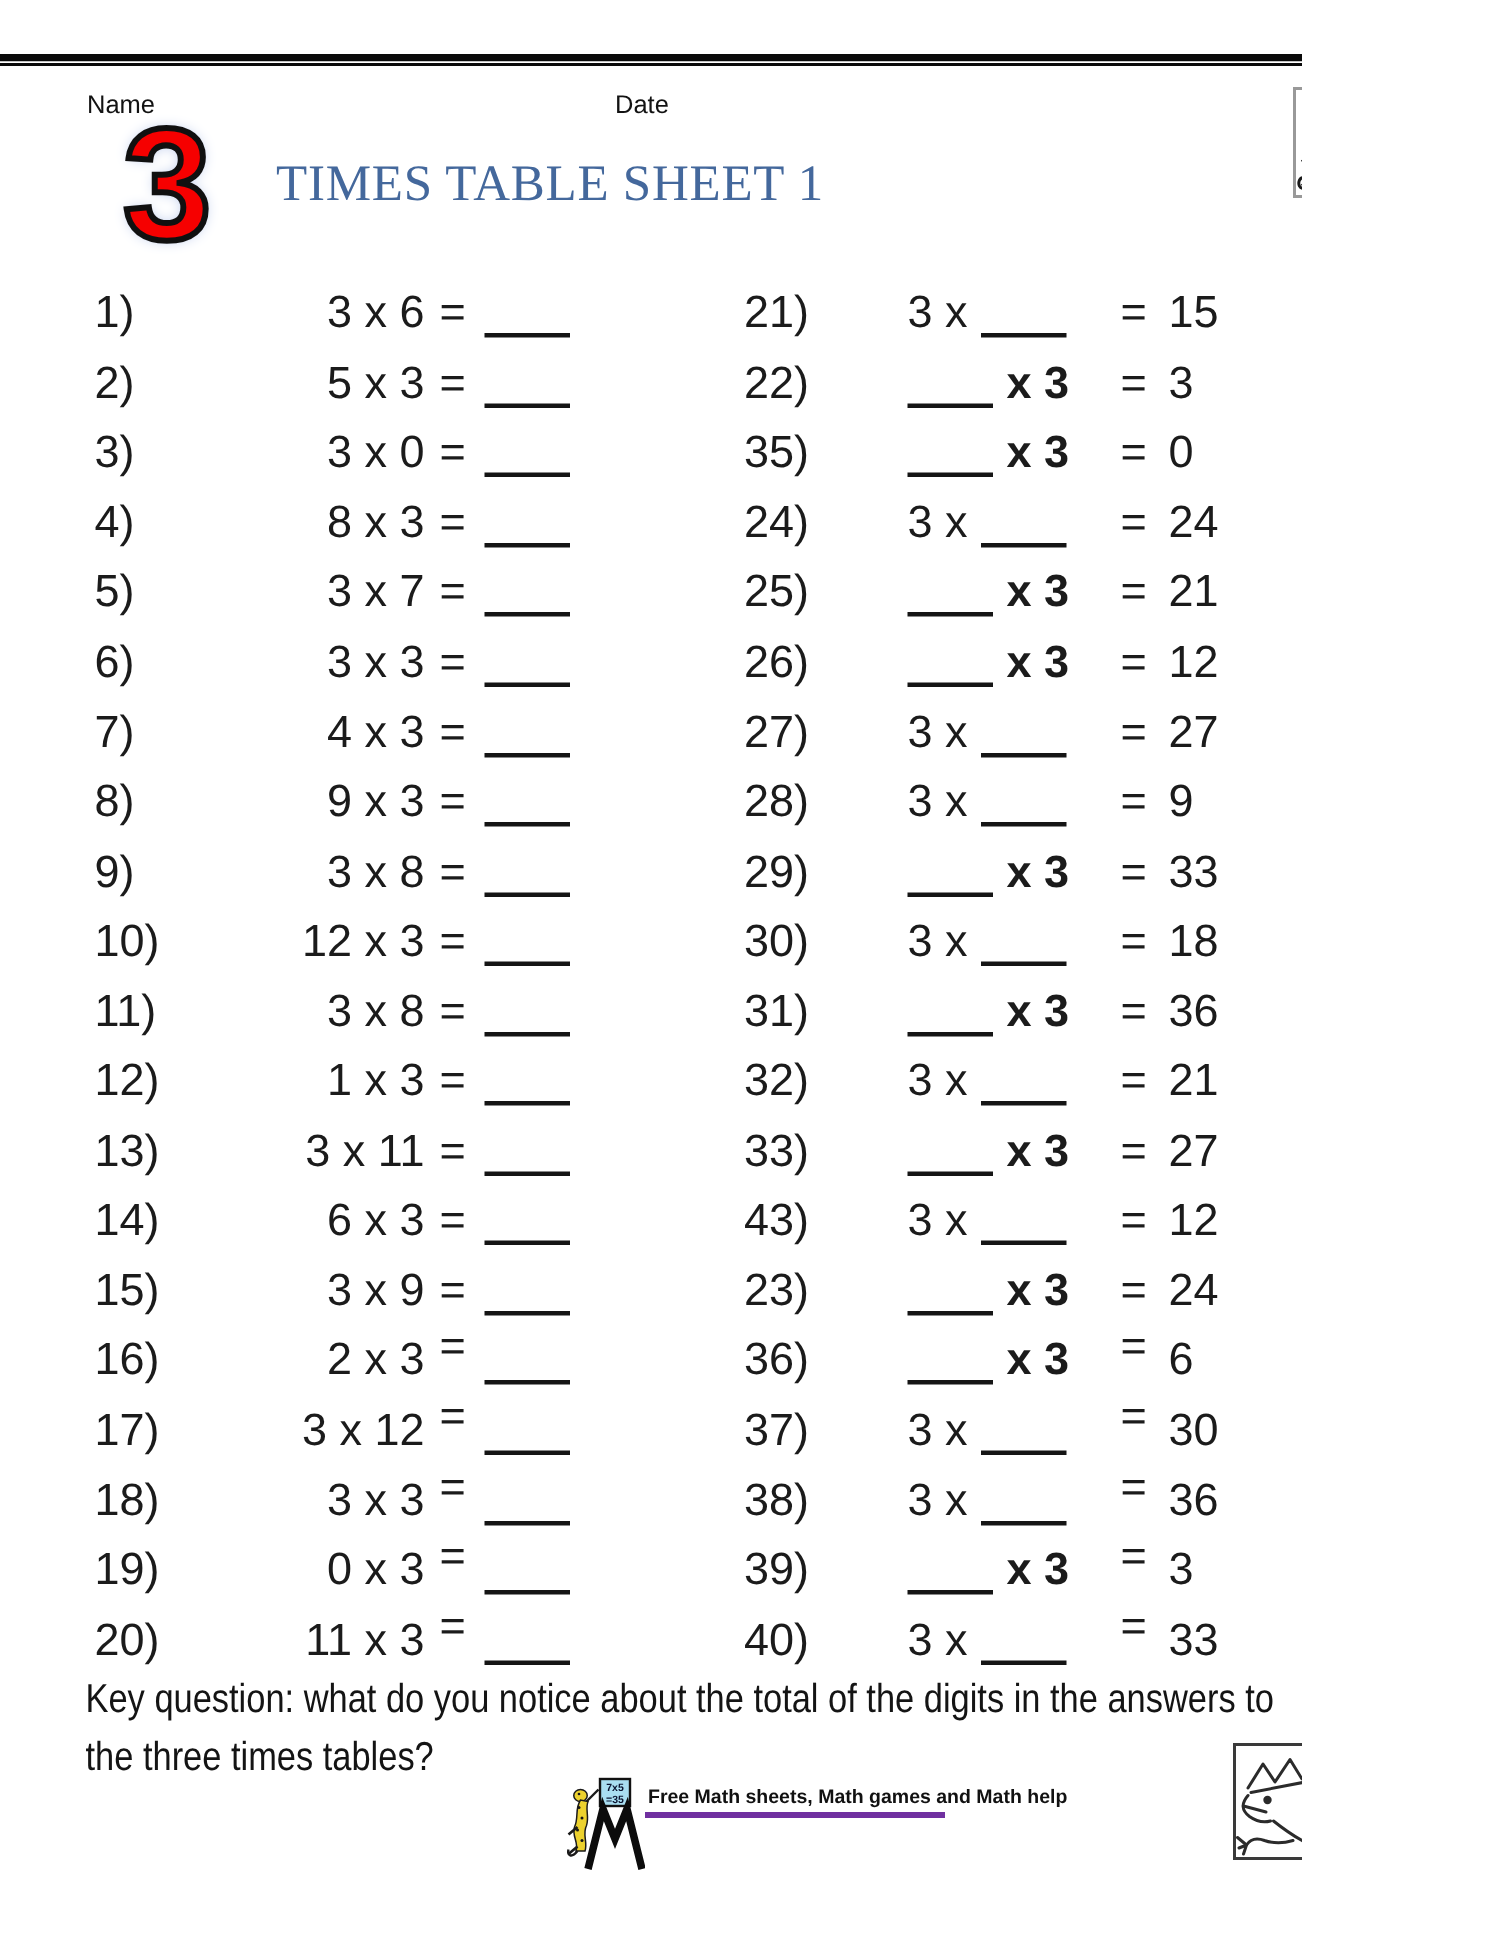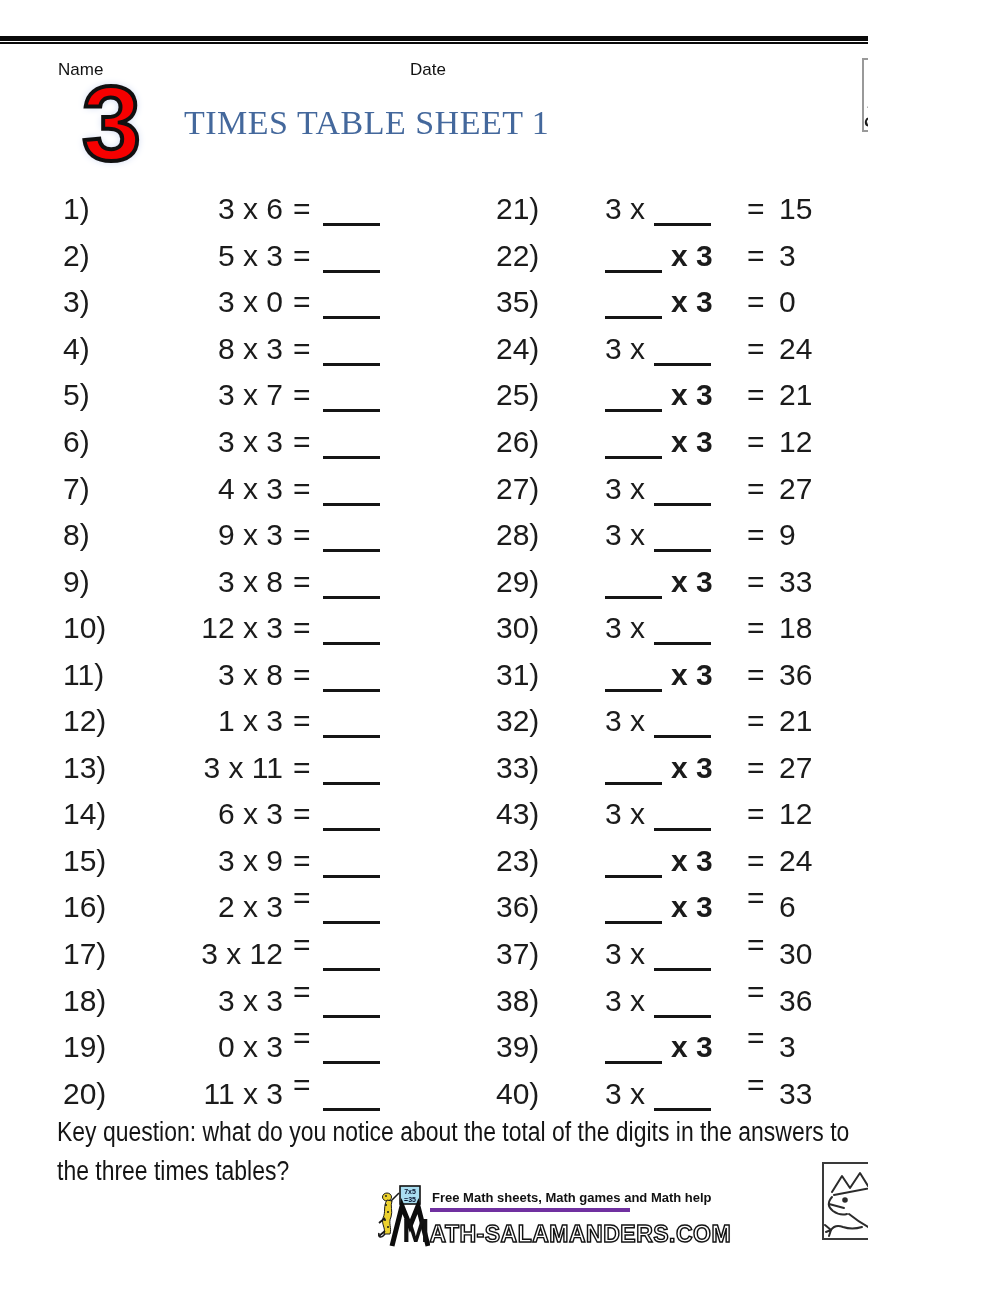--- a/index.html
+++ b/index.html
@@ -385,16 +385,15 @@
         <circle cx="8" cy="12" r="0.9"></circle>
           <circle cx="8" cy="21" r="1"></circle>
         <circle cx="10" cy="28" r="1"></circle>
           <circle cx="7" cy="36" r="1"></circle>
         <circle cx="10" cy="43" r="1"></circle>
       </g>
       <path d="M14,62 L24,22 L32,42 L40,22 L50,62" fill="none" stroke="#0c0c0c" stroke-width="5"></path>
     </svg>
     <div class="footer-tagline">Free Math sheets, Math games and Math help</div>
     <div class="footer-rule"></div>
-    <div class="footer-site"><span class="site-first">M</span><span class="site-rest">ATH-SALAMANDERS.COM</span></div>
   </div>
 
 </div>
 
 </body></html>

